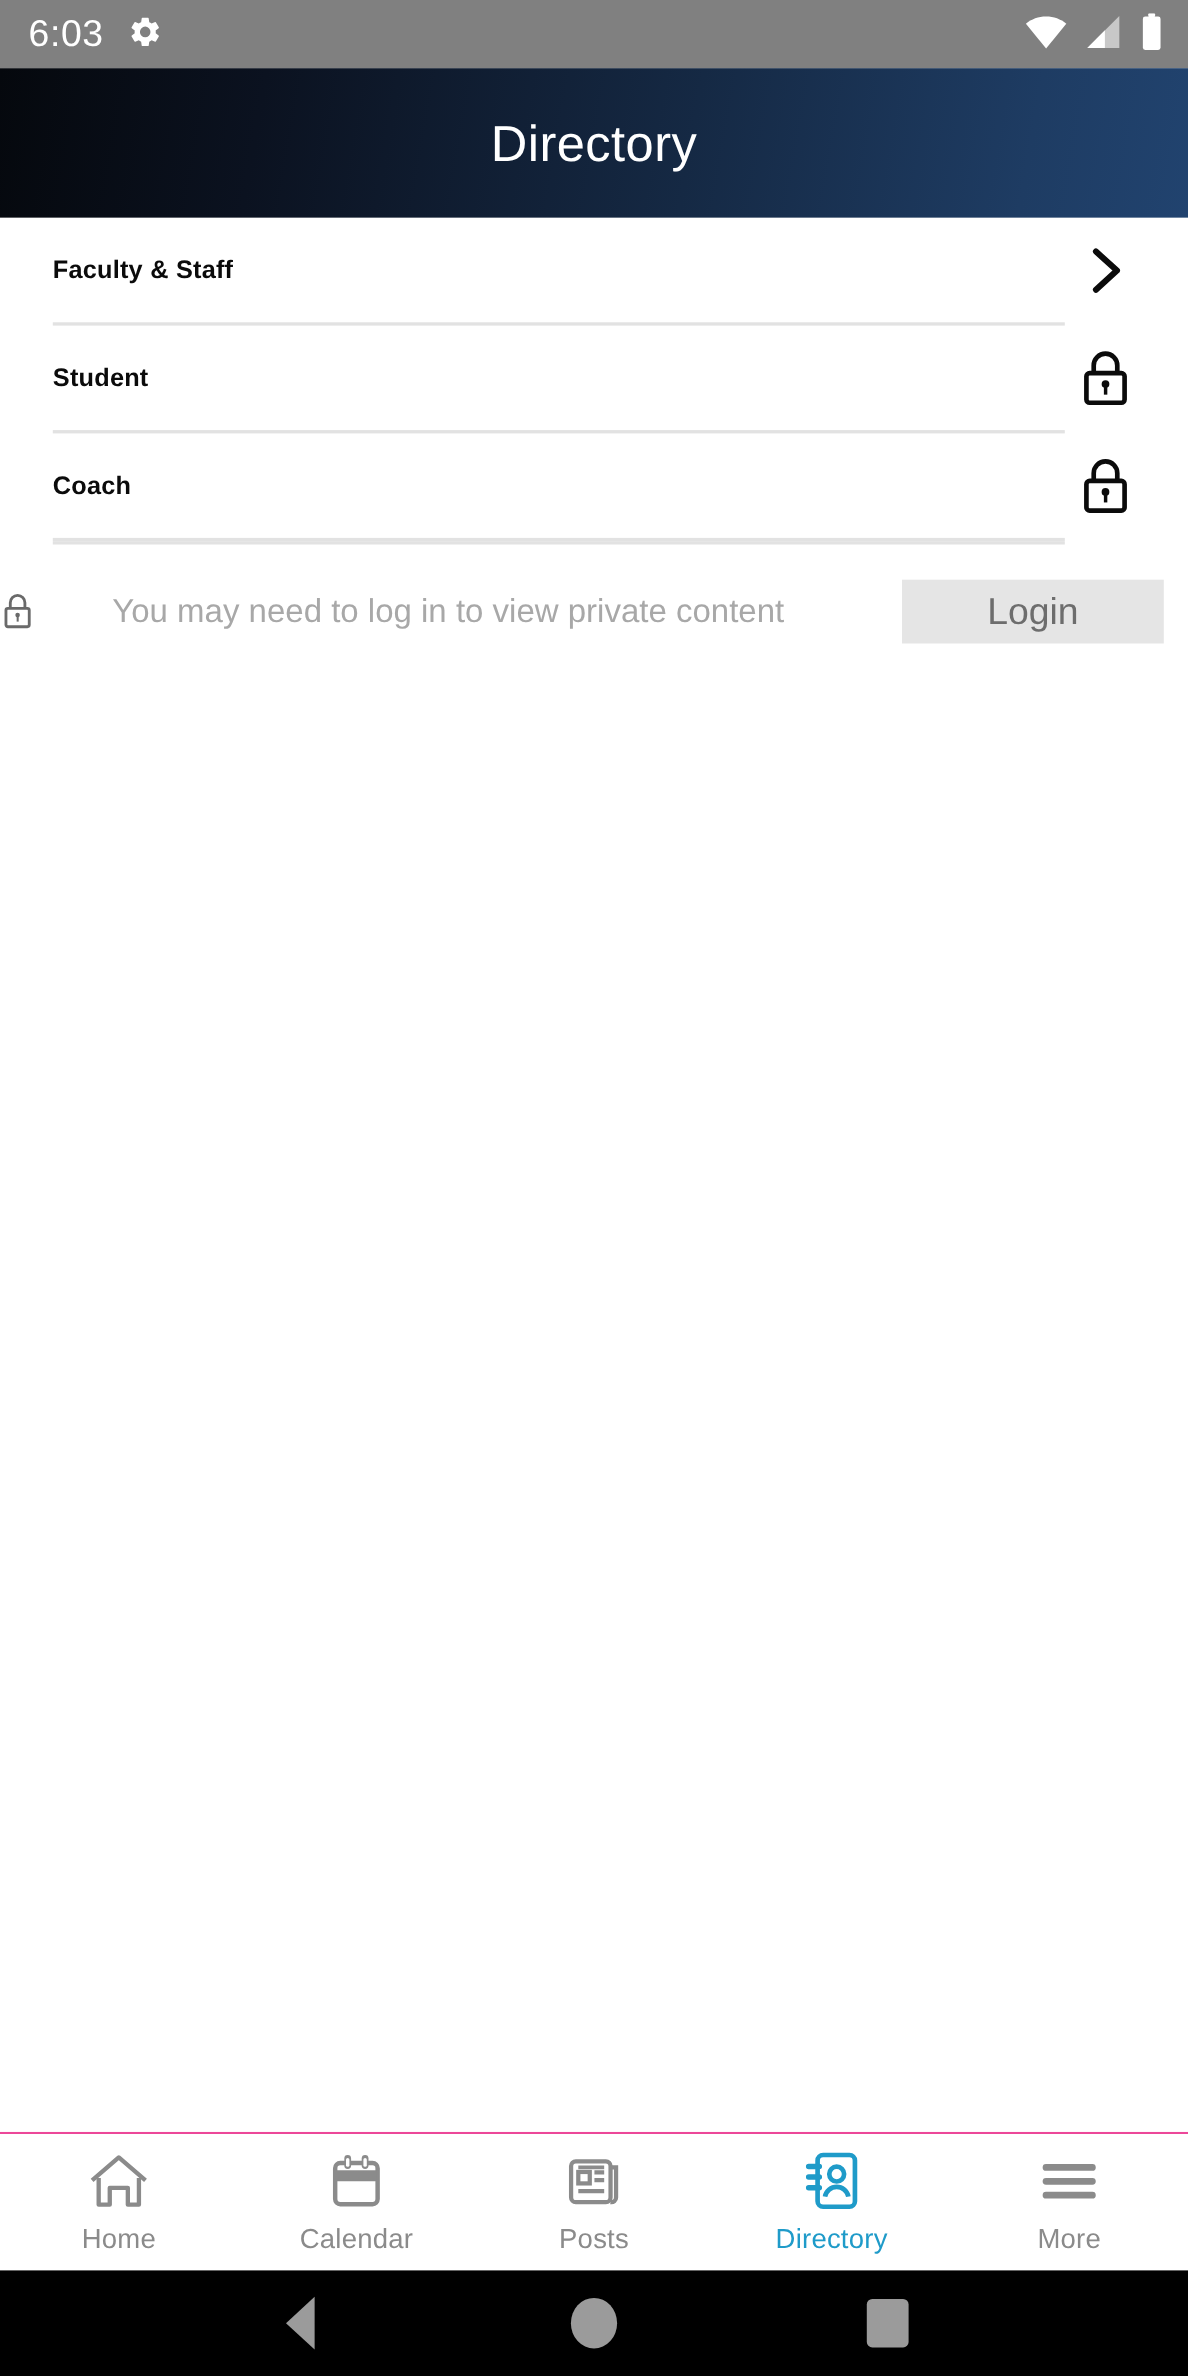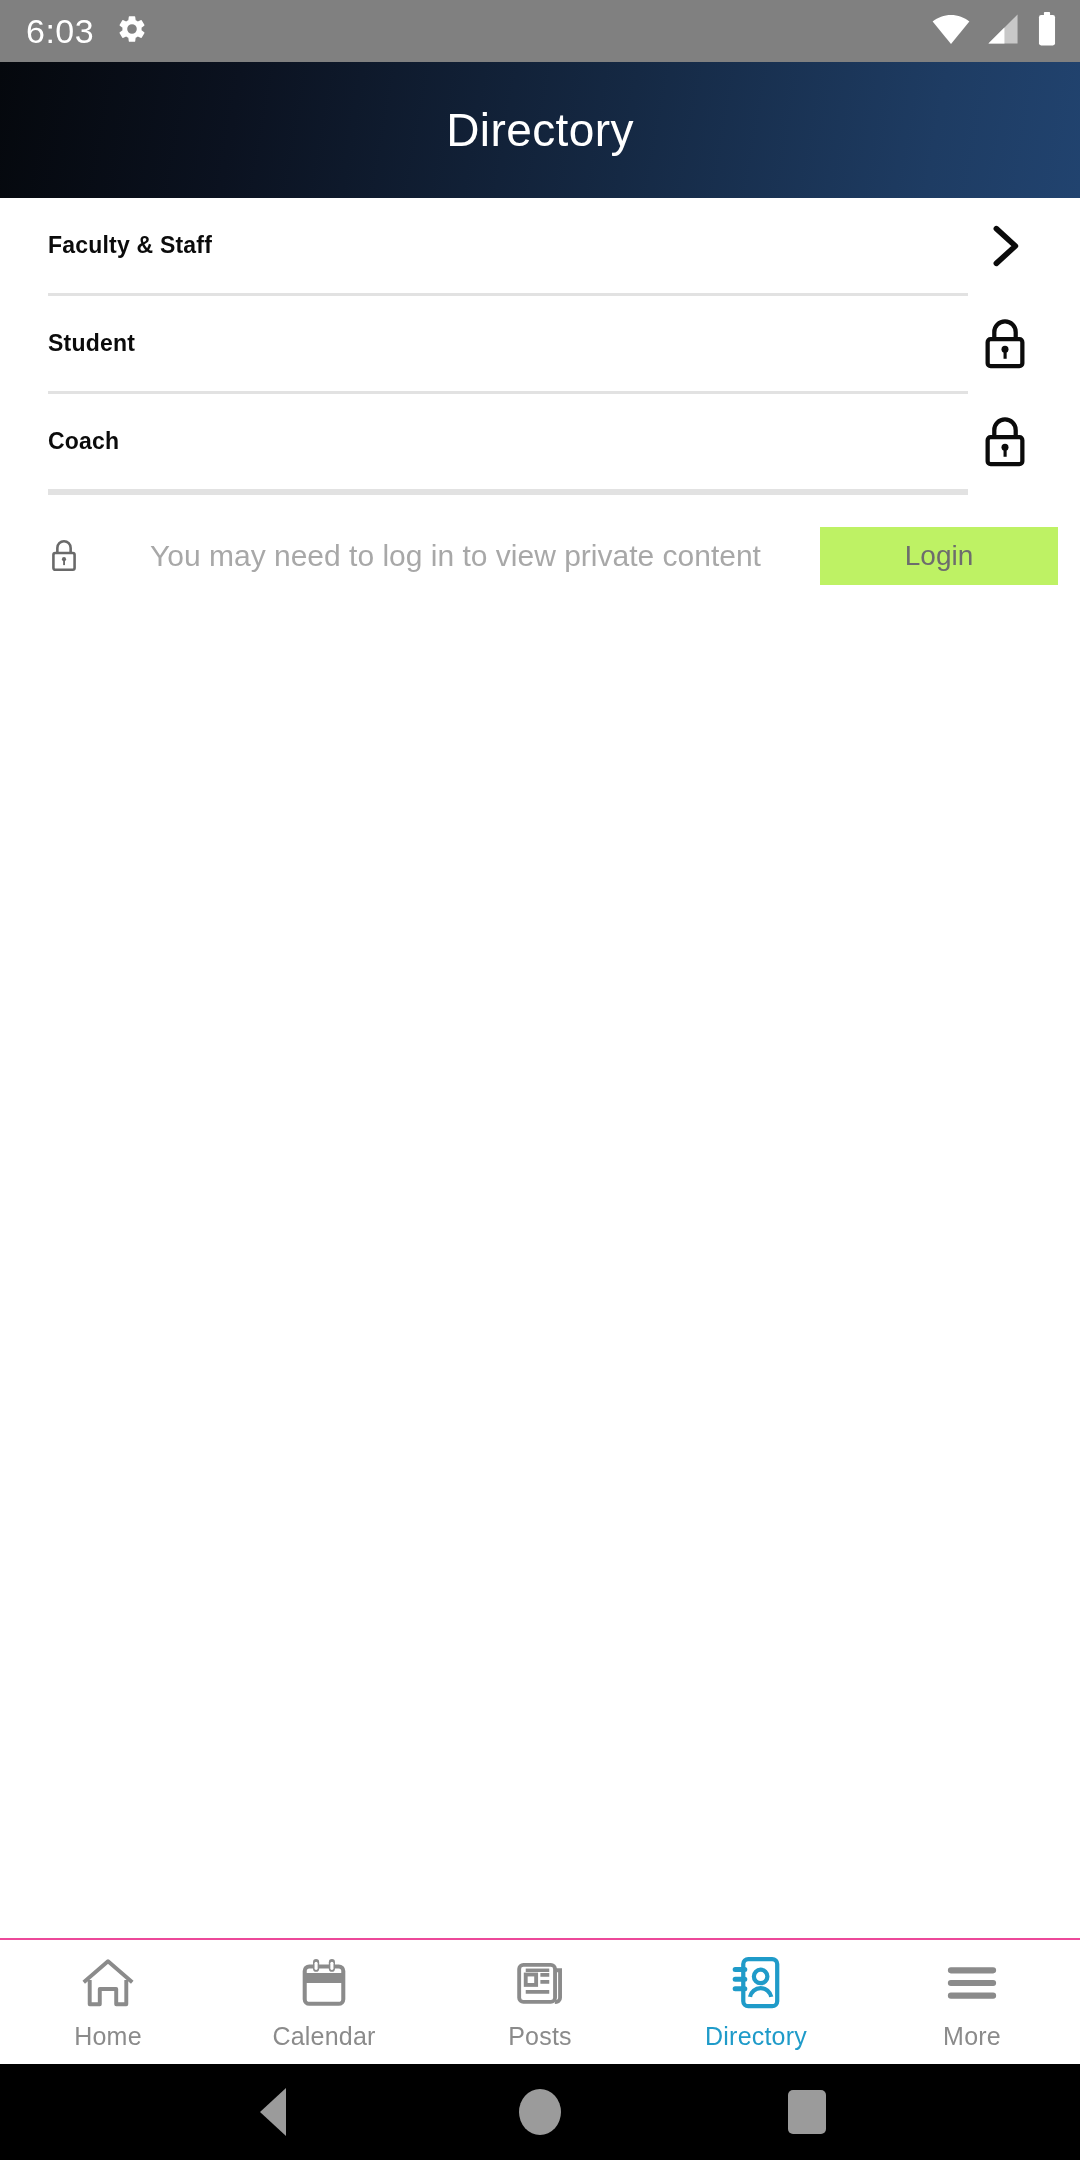--- a/index.html
+++ b/index.html
@@ -41,31 +41,31 @@
   .dir-spacer { flex:1 1 auto; }
   .dir-trail { width:78px; display:flex; align-items:center; justify-content:center; }
   .divider {
     height:3px; background:#e2e2e2;
     margin:0 112px 0 48px;
   }
 
   
   .login-bar {
     display:flex; align-items:center; height:74px;
-    margin-top:24px; padding-left:48px;
+    margin-top:24px; 
   }
   .login-lock { width:44px; display:flex; align-items:center; justify-content:flex-start; }
   .login-text {
     font-size:30px; color:#a8a8a8; margin-left:58px; white-space:nowrap;
   }
   .login-gap { flex:1 1 auto; }
   .login-btn {
-    background:#bef264; height:58px; min-width:238px;
+    background:#e5e5e5; height:58px; min-width:238px;
     display:flex; align-items:center; justify-content:center;
-    font-size:28px; color:#6d6d6d; margin-right:22px; padding:0 26px;text-align:center;
+    font-size:34px; color:#6d6d6d; margin-right:22px; padding:0 26px;text-align:center;
   }
 
   
   .tab-bar {
     flex:0 0 126px; height:126px; background:#ffffff;
     border-top:2px solid #ec4899;
     display:flex; align-items:center;
   }
   .tab {
     flex:1 1 0; height:100%;

